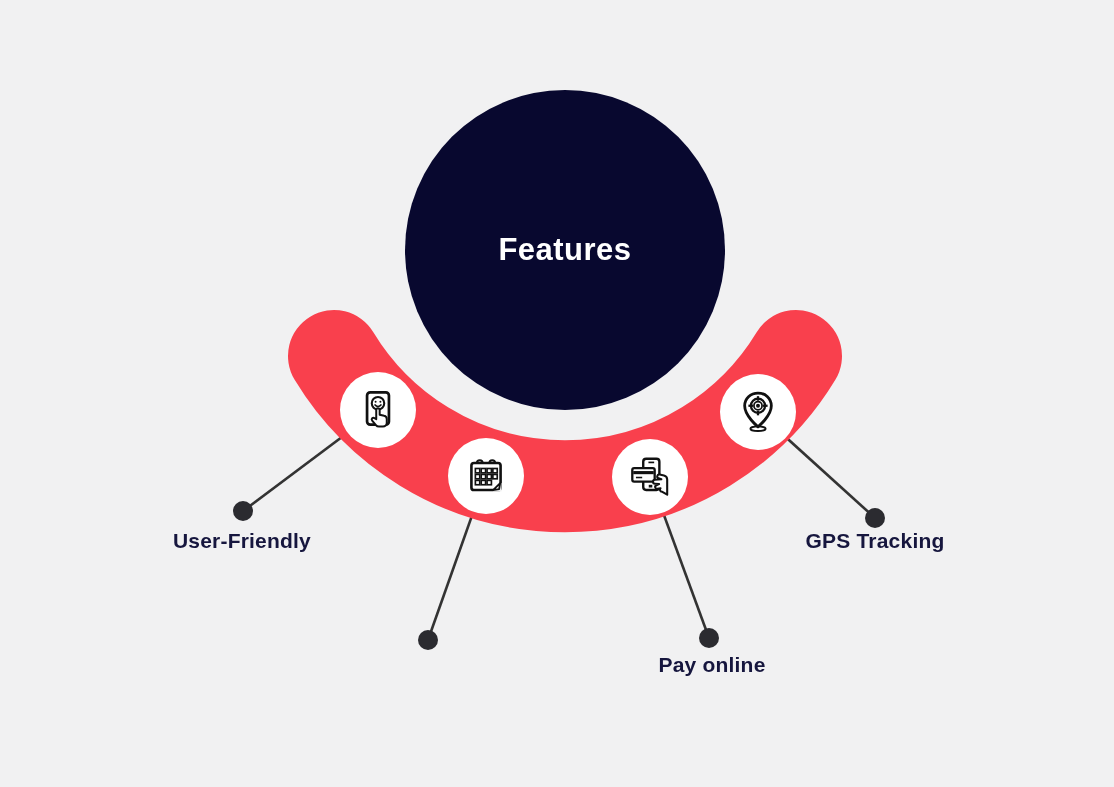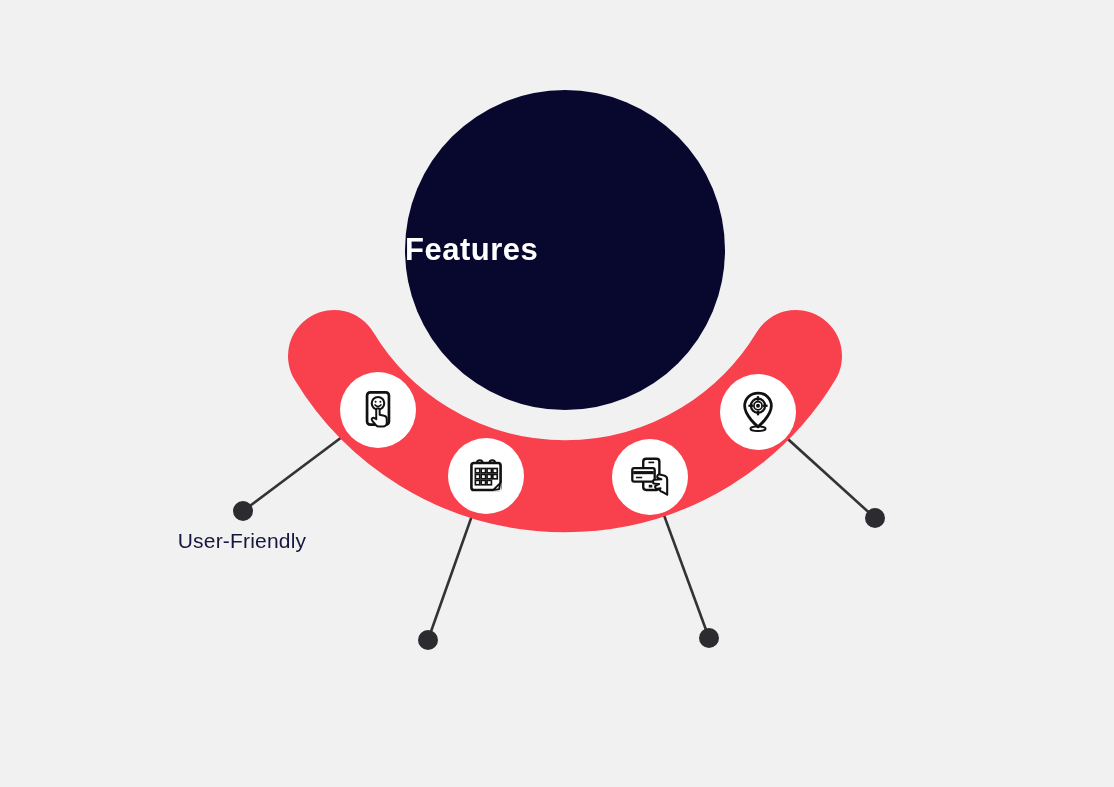--- a/index.html
+++ b/index.html
@@ -27,36 +27,36 @@
   .dot{fill:var(--c-connector-dot);}
   .title-circle{
     position:absolute;left:405px;top:90px;width:320px;height:320px;
     border-radius:50%;
     background:var(--c-title-circle);
     display:flex;align-items:center;justify-content:center;
   }
   .title{
     color:var(--c-title-text);
     font-size:31px;font-weight:700;line-height:42px;
-    letter-spacing:.5px;width:100%;
+    letter-spacing:.5px;text-align:center;width:100%;
   }
   .title span{display:block;}
   .icon-circle{
     position:absolute;width:76px;height:76px;border-radius:50%;
     background:var(--c-icon-circle-bg);
     display:flex;align-items:center;justify-content:center;
   }
   .icon-circle svg{width:50px;height:50px;display:block;}
   .ic-stroke{stroke:var(--c-icon-outline);fill:none;}
   .ic-white{fill:var(--c-icon-circle-bg);stroke:var(--c-icon-outline);}
   .ic-dark{fill:var(--c-icon-outline);stroke:none;}
   .feature-label{
     position:absolute;width:200px;text-align:center;
     color:var(--c-label-text);
-    font-size:21px;font-weight:400;line-height:26px;letter-spacing:.2px;
+    font-size:21px;font-weight:700;line-height:26px;letter-spacing:.2px;
   }
   .label-uf{left:142px;top:528px;}
   .label-ba{left:347px;top:652px;width:160px;}
   .label-po{left:612px;top:652px;}
   .label-gps{left:775px;top:528px;}
   .pos-icon-1{left:340px;top:372px;}
   .pos-icon-2{left:448px;top:438px;}
   .pos-icon-3{left:612px;top:439px;}
   .pos-icon-4{left:720px;top:374px;}
 </style>
@@ -135,14 +135,16 @@
       <circle class="ic-stroke" cx="24" cy="18" r="3.9" stroke-width="1.7"></circle>
       <line class="ic-stroke" x1="24" y1="8.8" x2="24" y2="13.2" stroke-width="2.2"></line>
       <line class="ic-stroke" x1="24" y1="22.8" x2="24" y2="27.2" stroke-width="2.2"></line>
       <line class="ic-stroke" x1="14.8" y1="18" x2="19.2" y2="18" stroke-width="2.2"></line>
       <line class="ic-stroke" x1="28.8" y1="18" x2="33.2" y2="18" stroke-width="2.2"></line>
       <circle class="ic-dark" cx="24" cy="18" r="1.9"></circle>
     </svg>
   </div>
 
   <div class="feature-label label-uf">User-Friendly</div>
+  <div class="feature-label label-po">Pay online</div>
+  <div class="feature-label label-gps">GPS Tracking</div>
 
 </div>
 
 </body></html>

